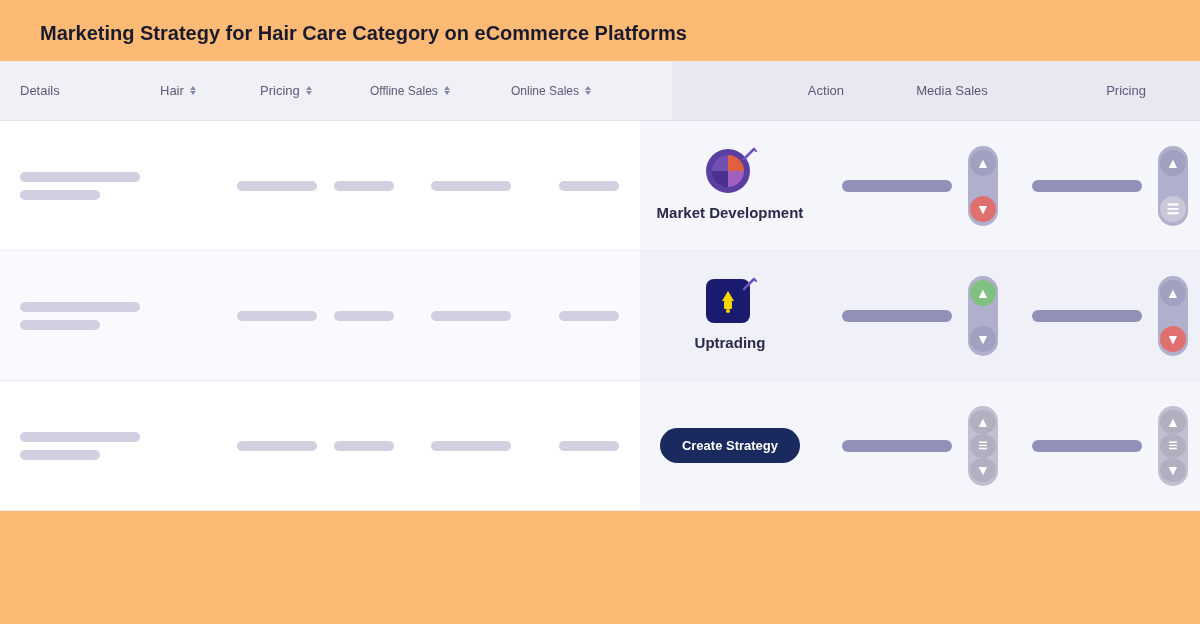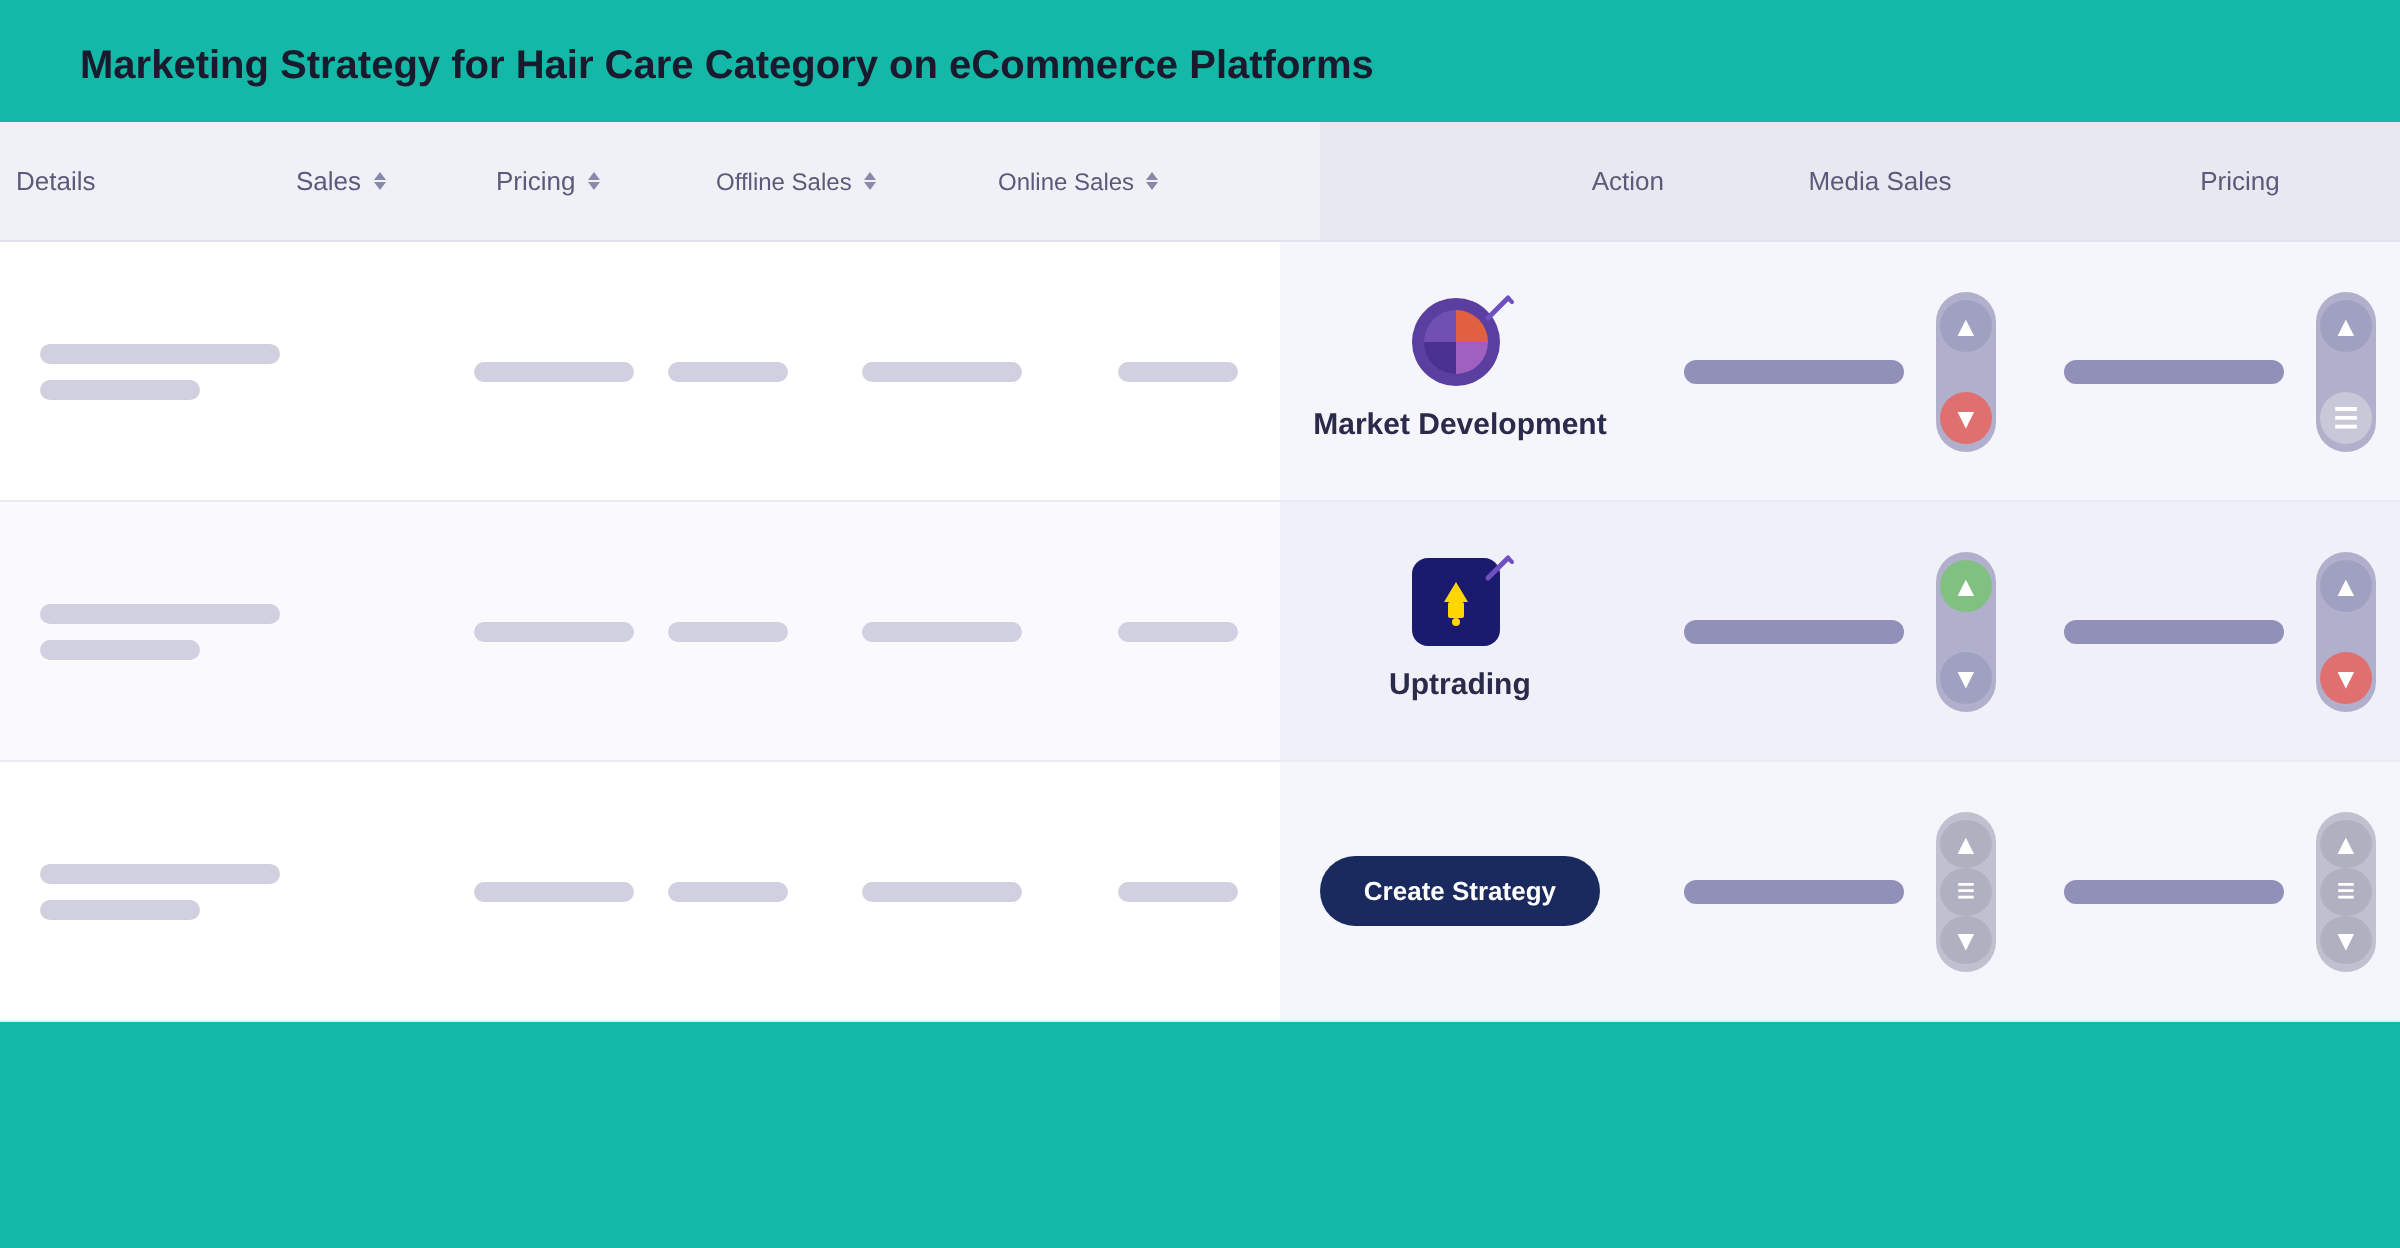--- a/index.html
+++ b/index.html
@@ -7,21 +7,21 @@
       font-family: -apple-system, BlinkMacSystemFont, 'Segoe UI', sans-serif;
       background: #fff;
       width: 1200px;
       height: 624px;
       overflow: hidden;
     }
 
     .page-container {
       width: 1200px;
       height: 624px;
-      background: #14b8a6;
+      background: #fdba74;
       display: flex;
       flex-direction: column;
     }
 
     .page-title {
       padding: 22px 40px 16px 40px;
       font-size: 20px;
       font-weight: 600;
       color: #1a1a2e;
     }
@@ -33,21 +33,21 @@
       flex-direction: column;
     }
 
     
     .table-header {
       display: flex;
       align-items: center;
       background: #f0f0f7;
       border-bottom: 1px solid #e0e0ee;
       height: 60px;
-      padding: 0 0 0 0;
+      padding: 0 0 0 12px;
     }
 
     .col-details { width: 140px; padding-left: 20px; }
     .col-size    { width: 100px; }
     .col-pricing { width: 110px; }
     .col-margin  { width: 110px; }
     .col-offline { width: 110px; }
     .col-online  { width: 100px; margin-left: 31px; }
 
     .header-cell {
@@ -250,21 +250,21 @@
   <div class="page-title">Marketing Strategy for Hair Care Category on eCommerce Platforms</div>
 
   <div class="table-wrapper">
 
     <div class="table-header">
       <div class="header-left-wrapper" style="display:flex; align-items:center; flex:0 0 660px;">
         <div class="header-cell col-details">
           <span>Details</span>
         </div>
         <div class="header-cell col-size">
-          <span>Sales</span>
+          <span>Hair</span>
           <span class="sort-icon">
             <span class="up"></span>
               <span class="down"></span>
           </span>
         </div>
         <div class="header-cell col-pricing">
           <span>Pricing</span>
           <span class="sort-icon">
             <span class="up"></span>
               <span class="down"></span>

